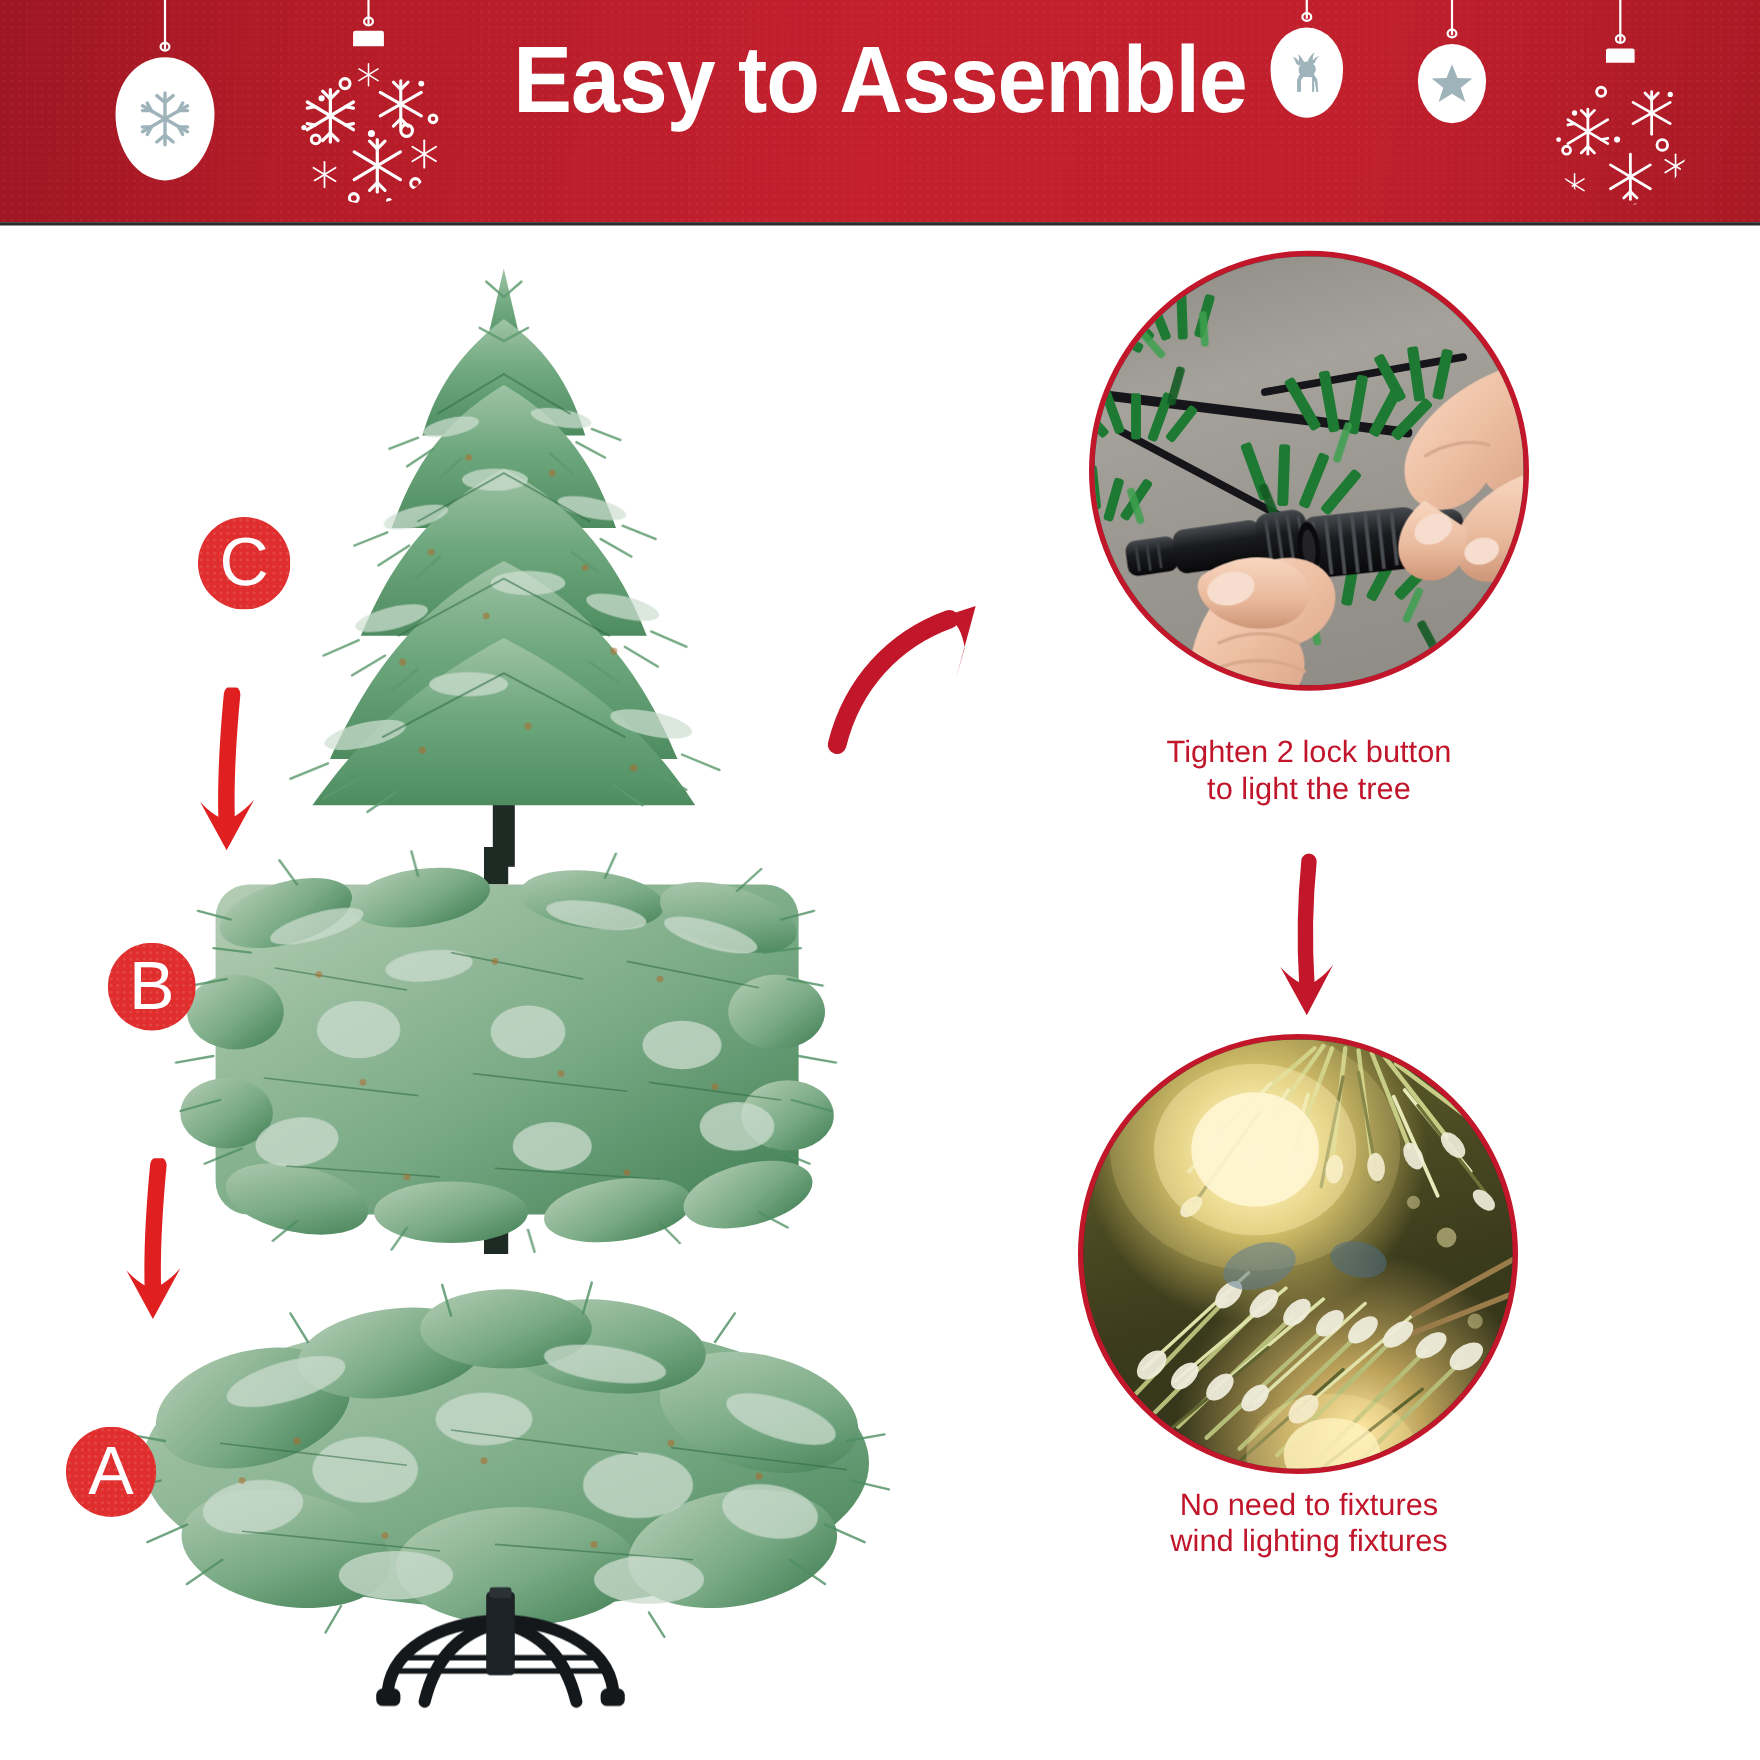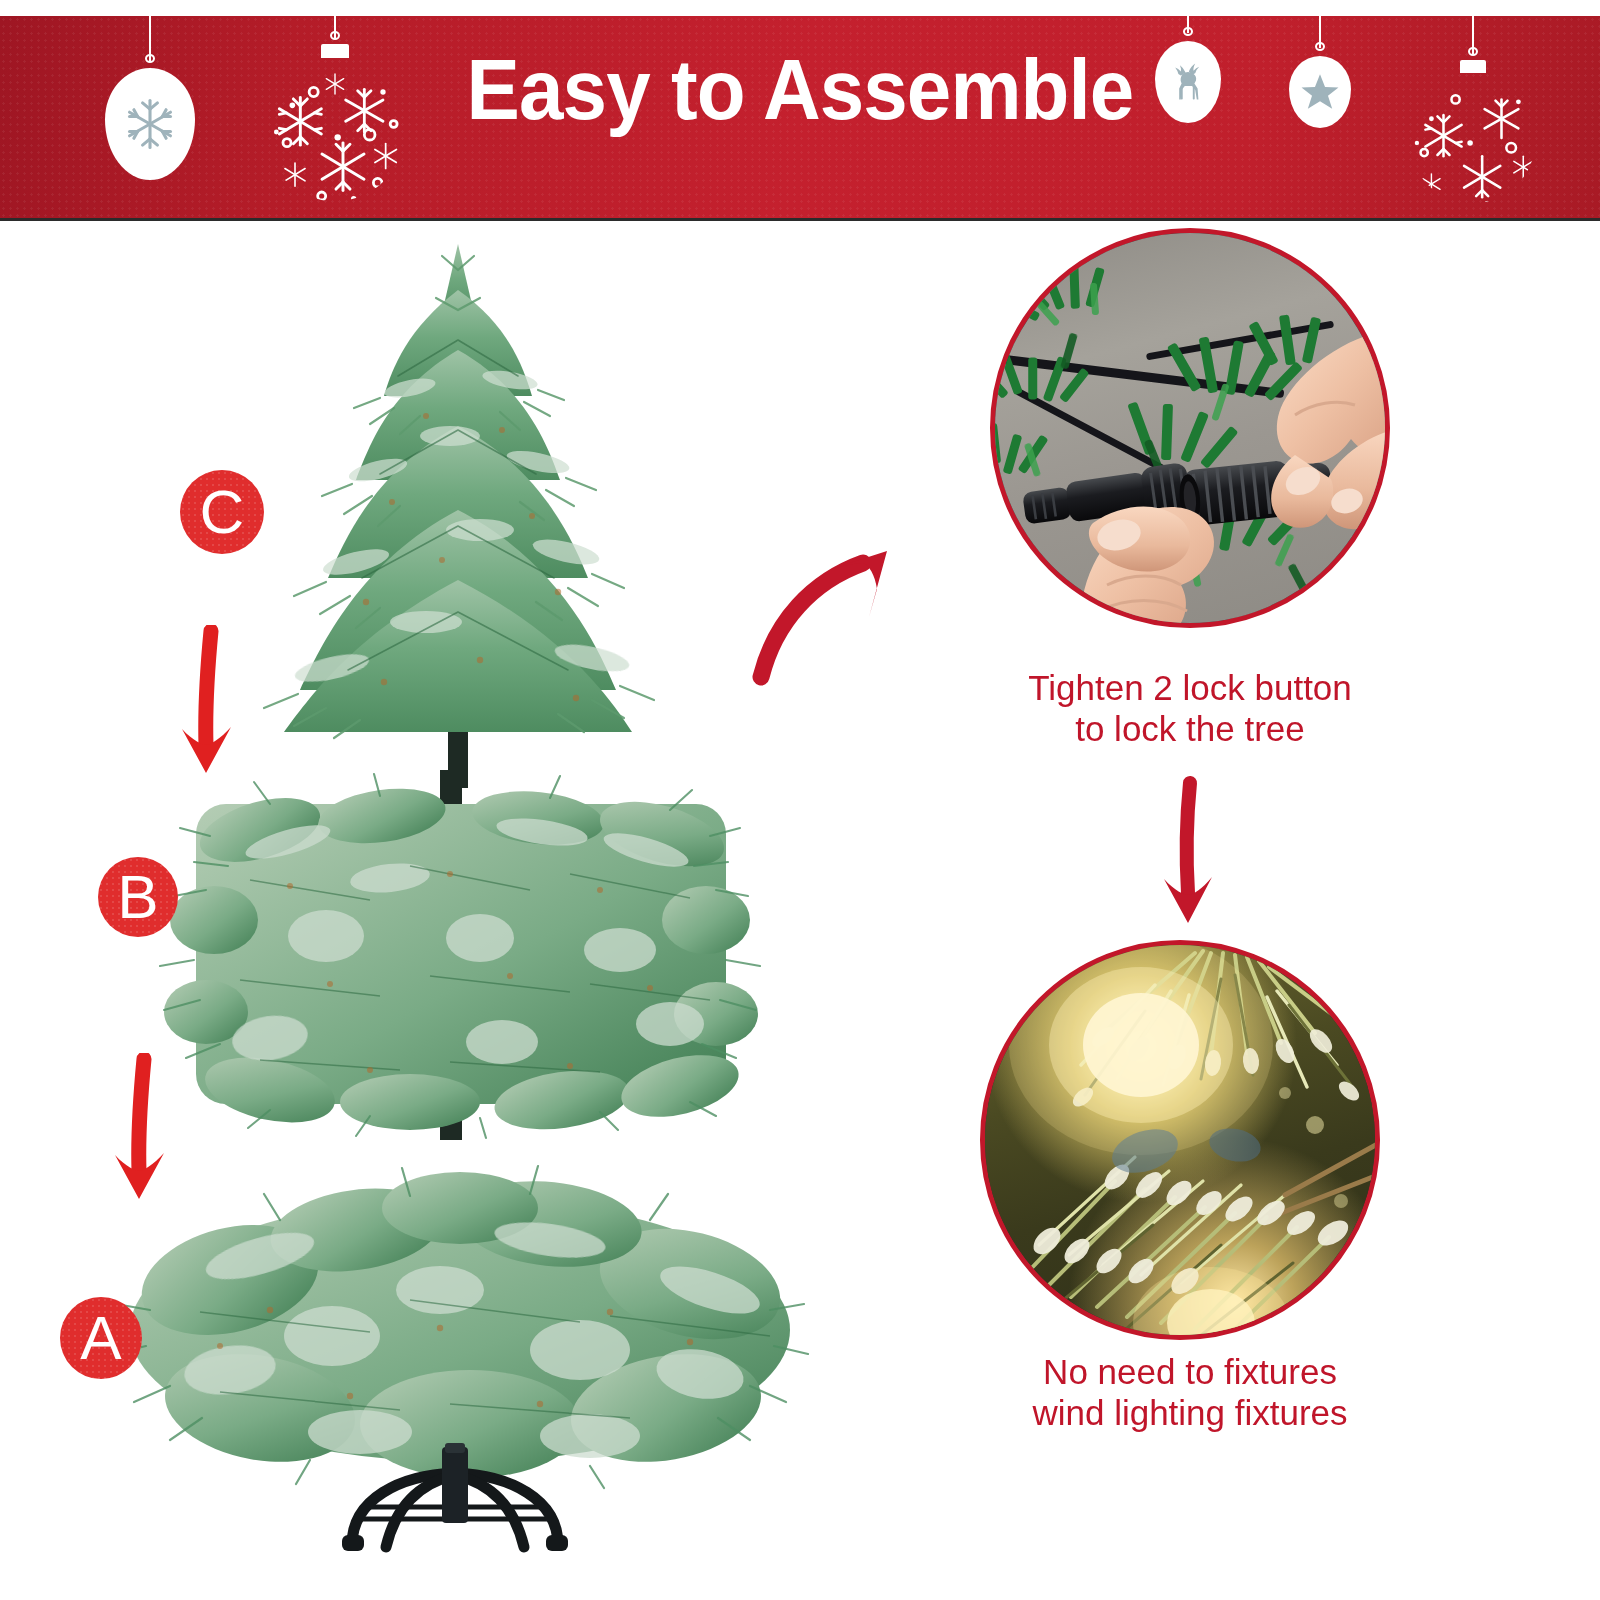--- a/index.html
+++ b/index.html
@@ -1,21 +1,21 @@
 <!DOCTYPE html>
 <html><head>
 <meta charset="utf-8">
 <style>
   * { margin:0; padding:0; box-sizing:border-box; }
   html,body { width:1600px; height:1600px; background:#ffffff; overflow:hidden; }
   body { font-family:"Liberation Sans", sans-serif; position:relative; }
 
   
   .header{
-    position:absolute; left:0; top:16px; width:1600px; height:205px;
+    position:absolute; left:0; top:0; width:1600px; height:205px;
     background:linear-gradient(100deg,#9e1623 0%,#b41c28 18%,#c4202e 50%,#c01f2c 78%,#a81a25 100%);
     overflow:hidden;
     border-bottom:3px solid #2b2b2b;
   }
   .header-dots{
     position:absolute; inset:0;
     background-image:radial-gradient(rgba(255,255,255,.06) 1px, transparent 1.2px);
     background-size:7px 7px;
   }
   .header-title{
@@ -70,21 +70,21 @@
   .arrow{ position:absolute; }
 
   
   .photo-circle{
     position:absolute; border-radius:50%;
     border:5px solid #c2172a;
     overflow:hidden; background:#2c2c2c;
   }
   .caption{
     position:absolute; text-align:center; color:#c0152a;
-    font-size:35px; line-height:1.17; font-weight:400;
+    font-size:28px; line-height:1.17; font-weight:400;
     font-family:"Liberation Sans",sans-serif;
   }
 
   
   .p1-bg{ position:absolute; inset:0; background:
       linear-gradient(165deg,#8e8b85 0%,#a5a29b 30%,#9b9791 55%,#8d8a84 100%); }
   .p1 .wire{ position:absolute; background:#15151a; border-radius:4px; }
 
   
   .p2-bg{ position:absolute; inset:0;
@@ -666,21 +666,21 @@
                C94 312 90 298 98 290 Z" fill="url(#skin2)"></path>
       <ellipse cx="124" cy="302" rx="22" ry="15" fill="#f6ddcd" transform="rotate(-14 124 302)"></ellipse>
       <path d="M112 352 C136 340 166 340 186 352" stroke="#d9a98e" stroke-width="3" fill="none"></path>
       <path d="M104 378 C132 364 166 364 192 378" stroke="#d9a98e" stroke-width="3" fill="none"></path>
     </g>
   </svg>
 </div>
 
 <div class="caption" style="left:940px; top:668px; width:500px;">
   <div>Tighten 2 lock button</div>
-  <div>to lock the tree</div>
+  <div>to light the tree</div>
 </div>
 
 <svg class="arrow" width="140" height="160" viewBox="0 0 140 160" style="left:1120px;top:775px;">
   <path d="M70 8 C66 48 66 86 68 118" stroke="#c2172a" stroke-width="14" fill="none" stroke-linecap="round"></path>
   <path d="M68 148 L44 104 C55 116 64 120 68 120 C73 120 82 114 92 102 Z" fill="#c2172a"></path>
 </svg>
 
 <div class="photo-circle p2" style="left:980px; top:940px; width:400px; height:400px;">
   <div class="p2-bg"></div>
 

